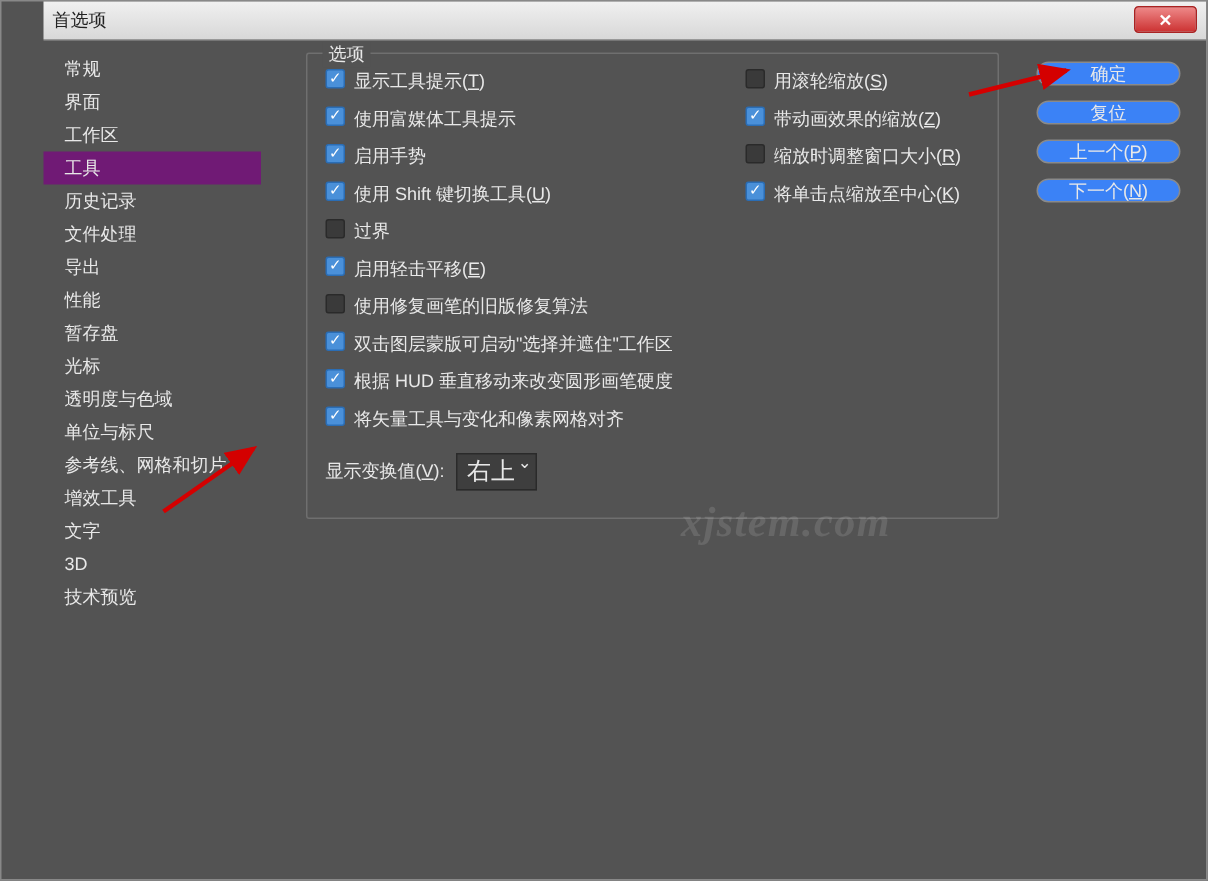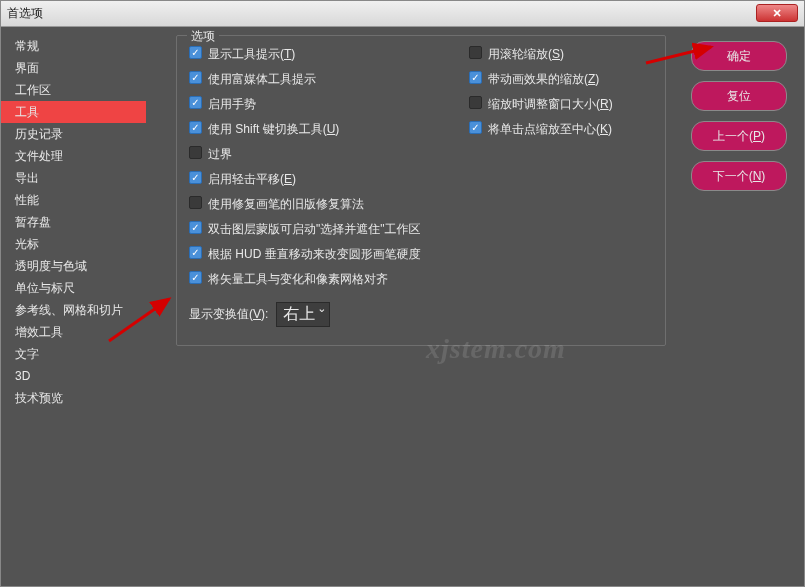--- a/index.html
+++ b/index.html
@@ -1,40 +1,40 @@
 <!DOCTYPE html>
 <html><head>
 <meta charset="utf-8">
 <style>
 * { box-sizing: border-box; margin: 0; padding: 0; }
 body { font-family: "Microsoft YaHei", sans-serif; background: #fff; }
-.window { width: 805px; height: 587px; background: #535353; border: 1px solid #888; position: relative; }
+.window { width: 805px; height: 587px; background: #535353; border: 1px solid #888; position: relative; padding-left: 28px; }
 .titlebar { height: 26px; background: linear-gradient(#f0f0f0, #d8d8d8); border-bottom: 1px solid #999; display: flex; align-items: center; padding: 0 6px; position: relative; }
 .title-text { font-size: 12px; color: #222; }
 .close-btn { position: absolute; right: 6px; top: 3px; width: 42px; height: 18px; background: linear-gradient(#e88, #c33); border: 1px solid #a22; border-radius: 3px; display: flex; align-items: center; justify-content: center; color: #fff; font-size: 11px; font-weight: bold; cursor: pointer; }
 .body { display: flex; height: calc(100% - 26px); }
 .sidebar { width: 145px; padding: 8px 0; }
 .sidebar-item { padding: 2px 14px; font-size: 12px; color: #e8e8e8; cursor: pointer; line-height: 18px; }
-.sidebar-item.active { background: #ef4444; }
+.sidebar-item.active { background: #701a75; }
 .main { flex: 1; padding: 8px 8px; position: relative; }
 .fieldset { border: 1px solid #6f6f6f; border-radius: 2px; padding: 10px 12px 18px; position: relative; margin-left: 22px; }
 .legend { position: absolute; top: -8px; left: 10px; padding: 0 4px; background: #535353; font-size: 12px; color: #e8e8e8; }
 .opts { display: flex; gap: 10px; }
 .col { display: flex; flex-direction: column; gap: 8px; }
 .col-left { width: 270px; }
 .row { display: flex; align-items: flex-start; gap: 6px; font-size: 12px; color: #e8e8e8; }
 .cb { width: 13px; height: 13px; border: 1px solid #2a2a2a; border-radius: 2px; display: inline-flex; align-items: center; justify-content: center; background: #3a3a3a; cursor: pointer; flex-shrink: 0; }
 .cb.checked { background: #4a90d9; border-color: #2a6db5; }
 .cb.checked::after { content: "✓"; color: #fff; font-size: 10px; line-height: 1; }
 .u { text-decoration: underline; }
 .select-row { margin-top: 14px; display: flex; align-items: center; gap: 8px; font-size: 12px; color: #e8e8e8; }
 .select { background: #3e3e3e; border: 1px solid #2a2a2a; color: #e8e8e8; font-size: 16px; padding: 1px 14px 1px 6px; position: relative; cursor: pointer; }
 .select::after { content: "⌄"; position: absolute; right: 3px; top: -1px; font-size: 11px; }
 .right-panel { width: 130px; padding: 14px 8px; display: flex; flex-direction: column; gap: 10px; align-items: center; }
-.btn { width: 96px; height: 30px; background: #be185d; border: 1px solid #8a8a8a; border-radius: 13px; color: #e8e8e8; font-size: 12px; display: flex; align-items: center; justify-content: center; cursor: pointer; }
+.btn { width: 96px; height: 16px; background: #3b82f6; border: 1px solid #8a8a8a; border-radius: 13px; color: #e8e8e8; font-size: 12px; display: flex; align-items: center; justify-content: center; cursor: pointer; }
 .arrow { position: absolute; pointer-events: none; }
 .arrow svg { display: block; }
 .watermark { position: absolute; left: 280px; top: 306px; font-size: 28px; font-style: italic; font-family: Georgia, serif; color: rgba(255,255,255,0.12); pointer-events: none; font-weight: 600; letter-spacing: 1px; }
 </style>
 </head>
 <body>
 
 <div class="window">
   <div class="titlebar">
     <span class="title-text">首选项</span>

